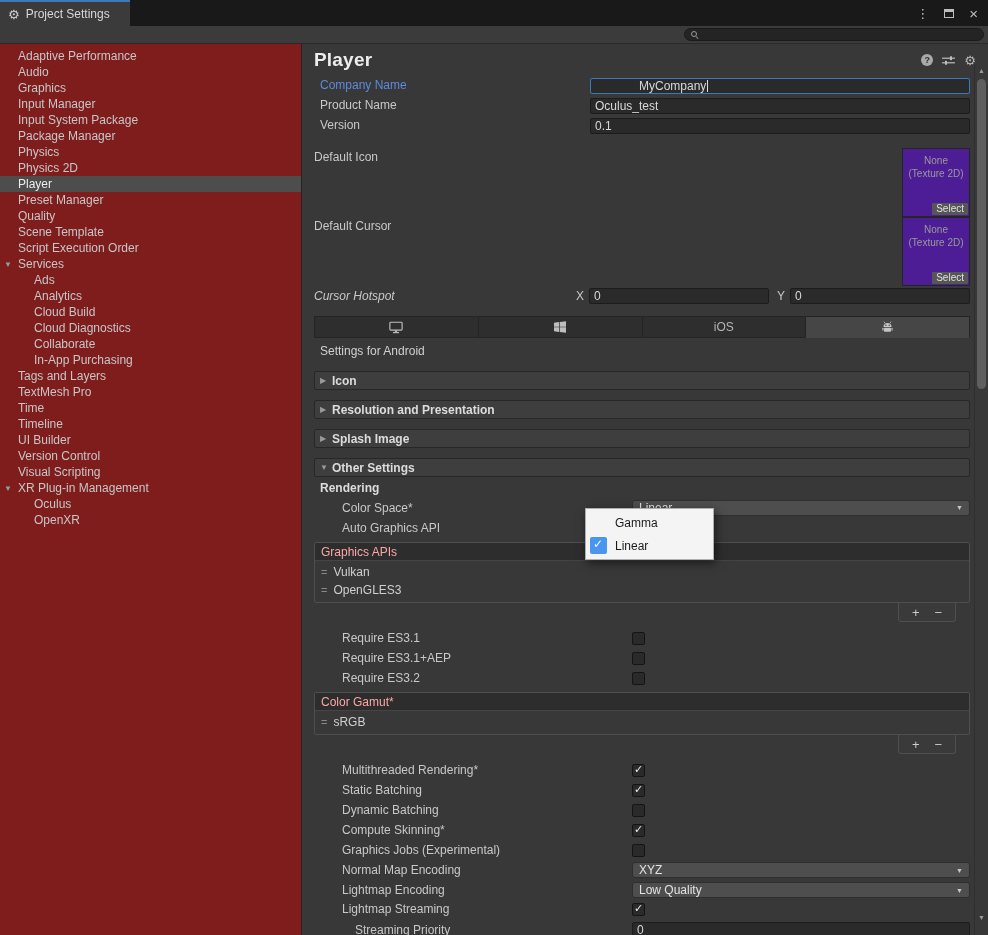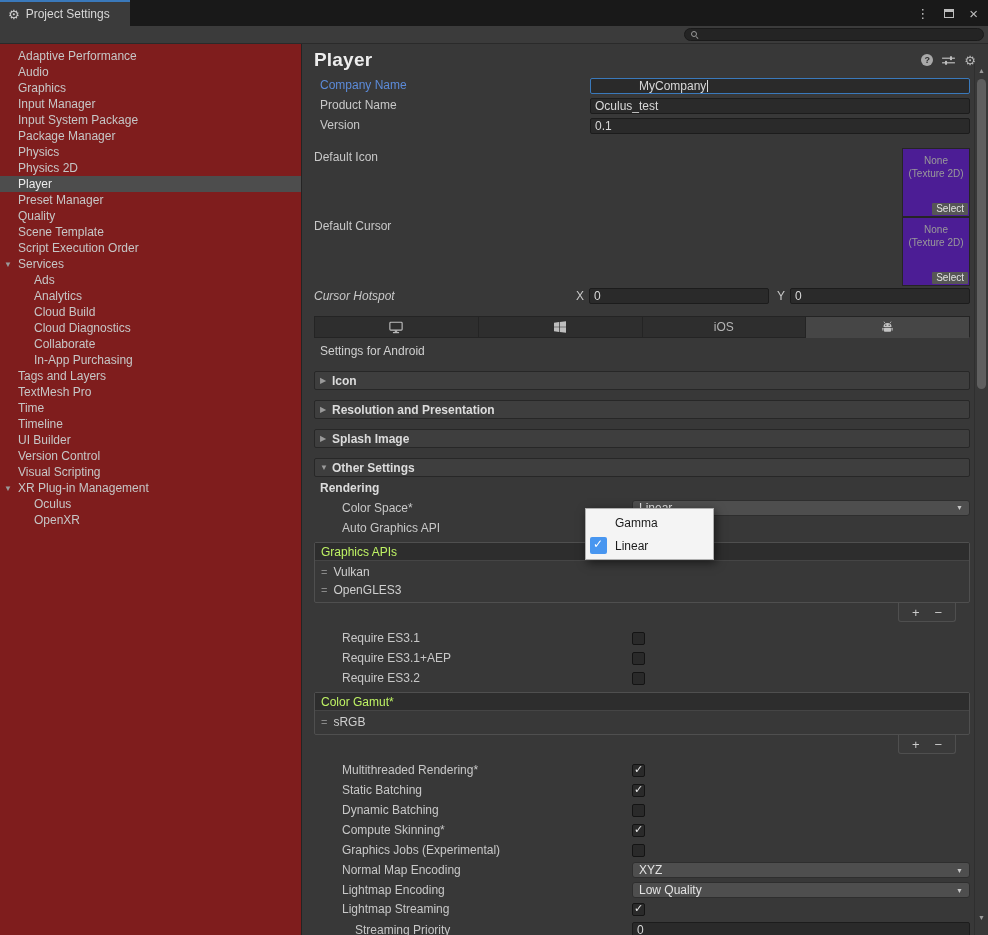--- a/index.html
+++ b/index.html
@@ -81,21 +81,21 @@
   .srow.t20{height:20px;margin-top:0;}
   .srow .flabel.indent2{padding-left:41px;}
 
   .dropdown{flex:1;height:16px;background:#4E4E4E;border:1px solid #2E2E2E;border-radius:3px;color:#E2E2E2;font-size:12px;display:flex;align-items:center;padding:0 6px;min-width:0;}
   .dd-arrow{margin-left:auto;font-size:7px;color:#C8C8C8;}
 
   .checkbox{width:13px;height:13px;flex:none;background:#2A2A2A;border:1px solid #141414;border-radius:2px;position:relative;}
   .checkbox.checked::after{content:"✓";position:absolute;left:1px;top:-2px;font-size:11px;color:#E8E8E8;}
 
   .rlist{margin-top:6px;border:1px solid #4F4F4F;border-radius:2px;}
-  .rlist-header{height:18px;background:#2D2D2D;display:flex;align-items:center;padding-left:6px;font-size:12px;color:#bef264;border-bottom:1px solid #454545;}
+  .rlist-header{height:18px;background:#2D2D2D;display:flex;align-items:center;padding-left:6px;font-size:12px;color:#fca5a5;border-bottom:1px solid #454545;}
   .rlist-body{padding:2px 0 3px 0;}
   .rlist-item{height:18px;display:flex;align-items:center;padding-left:6px;font-size:12px;color:#CFCFCF;}
   .drag-handle{color:#8A8A8A;font-size:11px;margin-right:7px;letter-spacing:-1px;}
   .rlist-footer{height:19px;width:58px;margin-left:auto;margin-right:14px;background:#3A3A3A;border:1px solid #4F4F4F;border-top:none;border-radius:0 0 3px 3px;display:flex;align-items:center;justify-content:center;gap:15px;}
   .pm-btn{color:#CCC;font-size:13px;line-height:1;}
 
   .gap6{height:6px;}
 
   
   .popup{position:absolute;left:283px;top:464px;width:129px;background:#F4F4F4;border:1px solid #AFAFAF;box-shadow:2px 3px 9px rgba(0,0,0,.55);z-index:10;padding:2px 0;}

